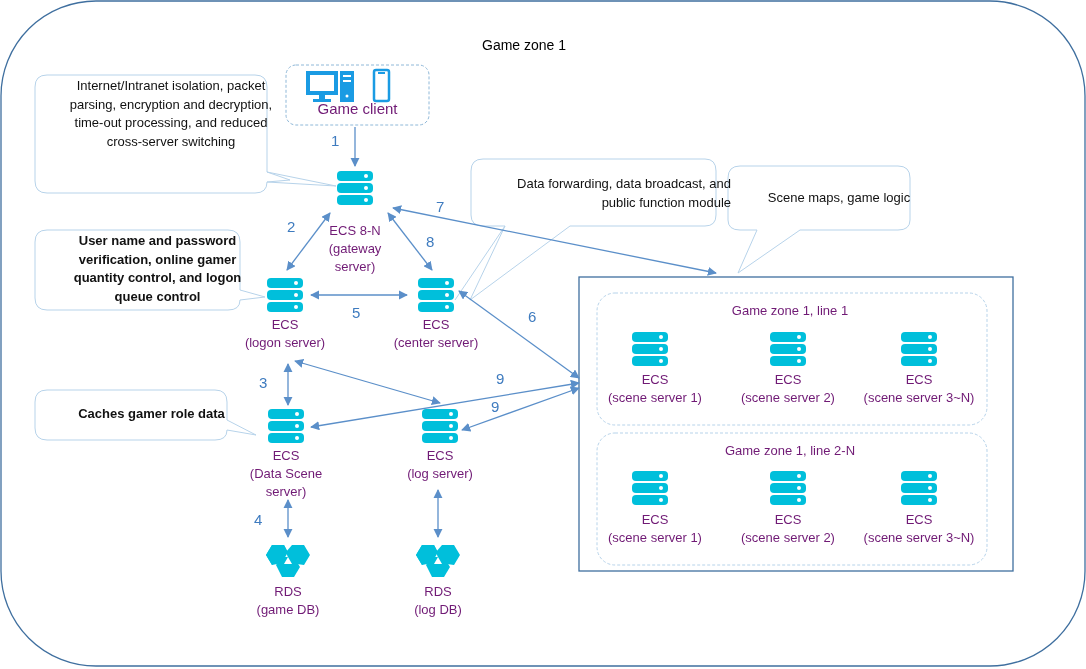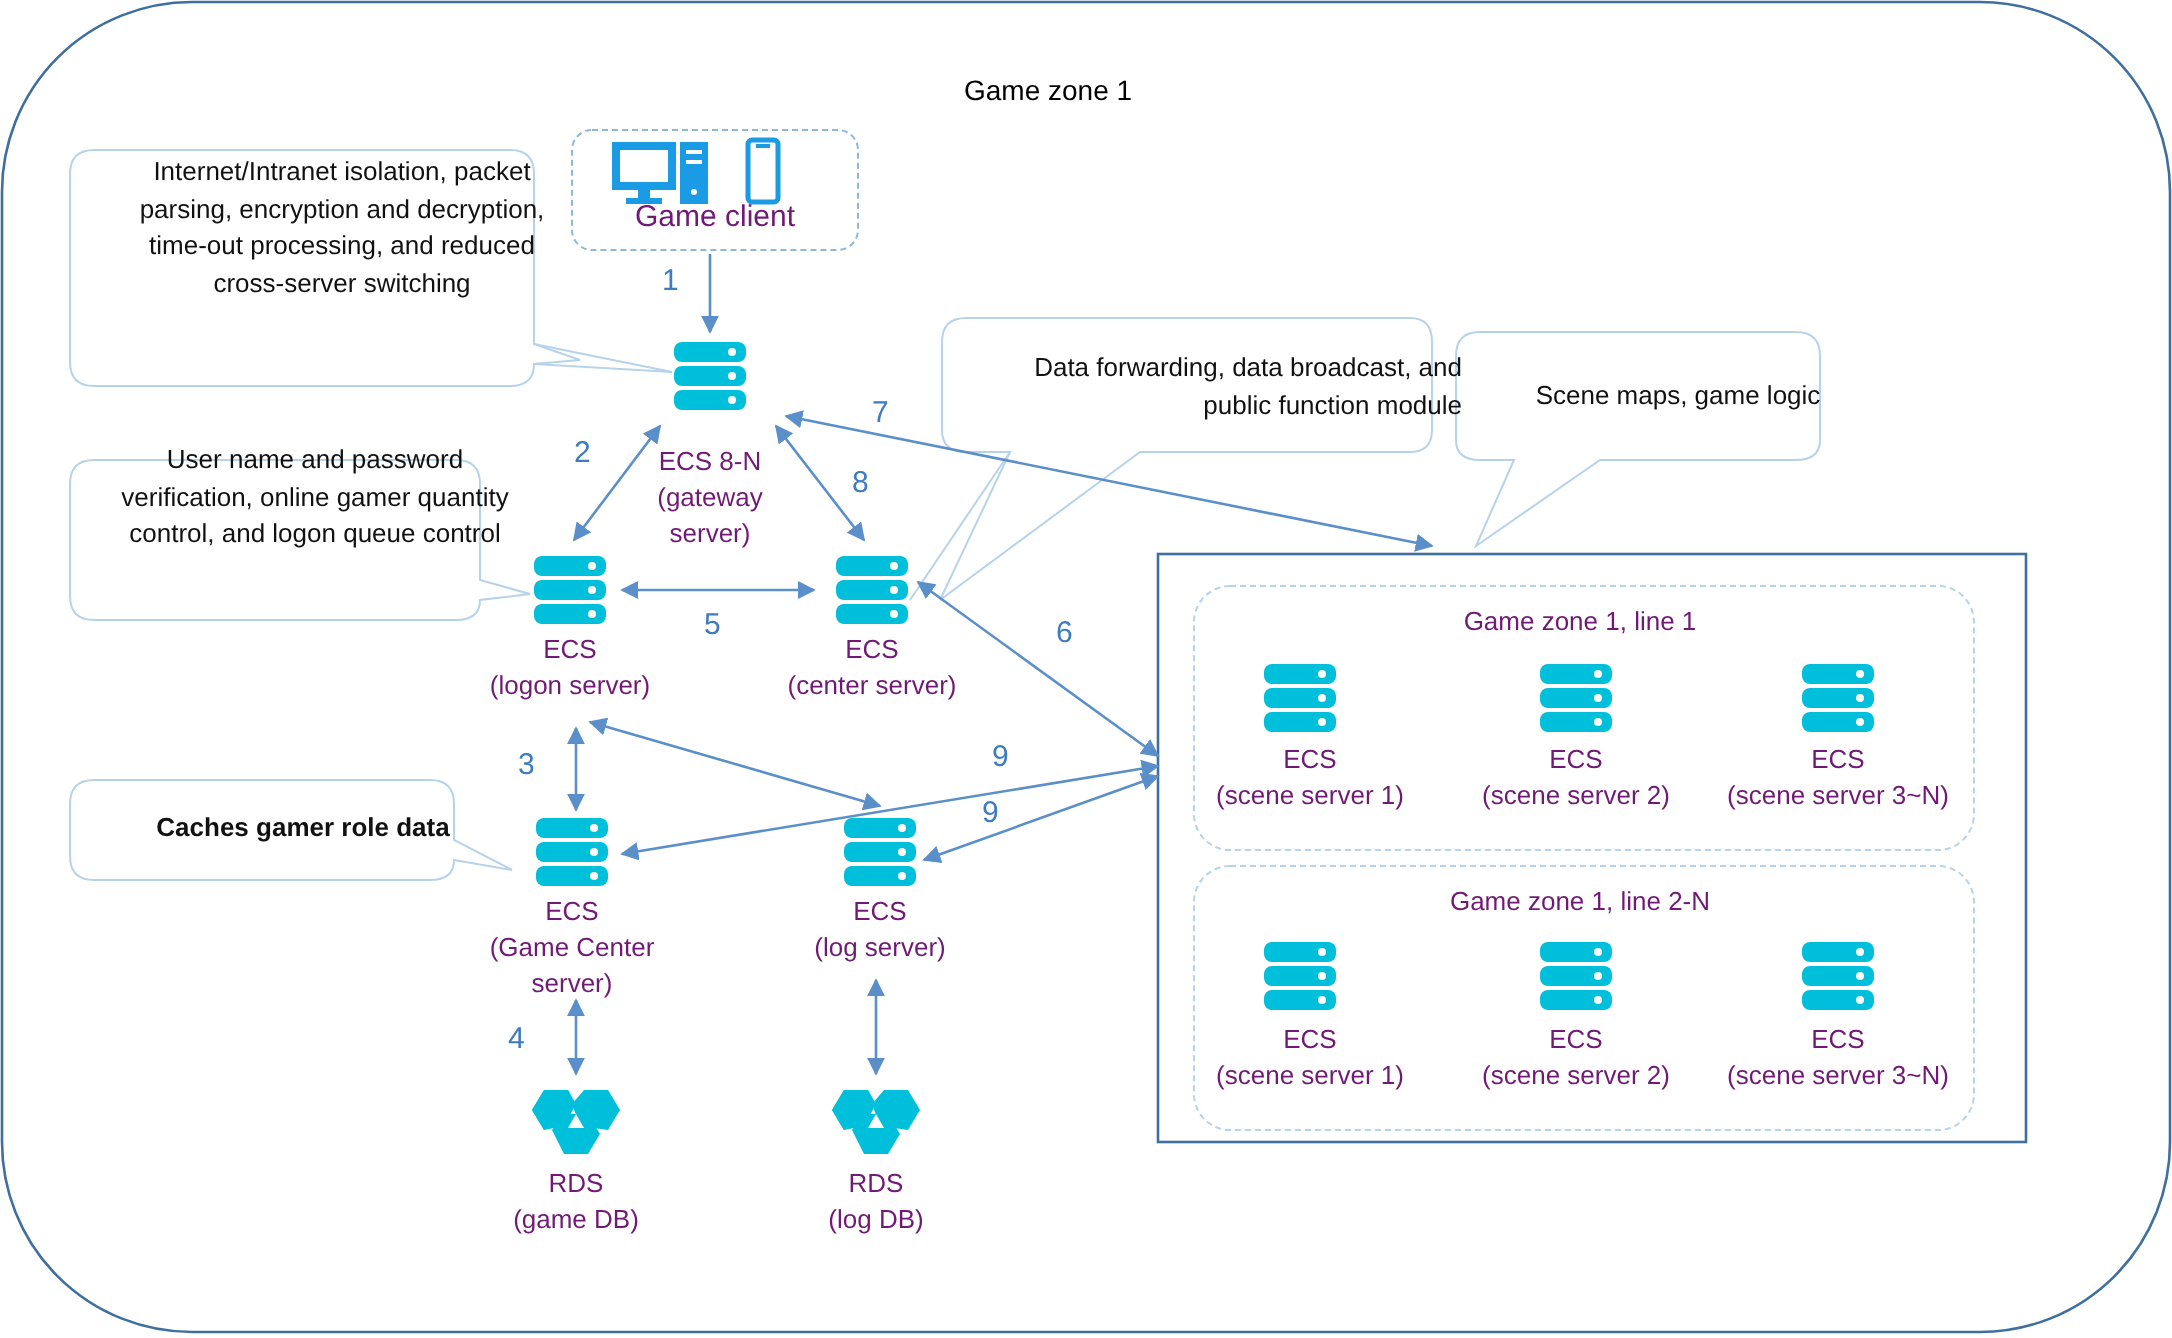--- a/index.html
+++ b/index.html
@@ -95,41 +95,41 @@
   <use href="#srv" x="901" y="471"></use>
 
   <use href="#rds" x="266" y="545"></use>
   <use href="#rds" x="416" y="545"></use>
 </svg>
 
 <div class="title" style="left:482px; top:37px;">Game zone 1</div>
 <div class="lbl" style="left:300px; top:100px; width:115px; font-size:15px;">Game client</div>
 
 <div class="callout" style="left:40px; top:77px; width:222px;">Internet/Intranet isolation, packet parsing, encryption and decryption, time-out processing, and reduced cross-server switching</div>
-<div class="callout" style="left:40px; top:221px; width:195px;">User name and password verification, online gamer quantity control, and logon queue control</div>
+<div class="callout" style="left:40px; top:232px; width:195px;font-weight:bold;">User name and password verification, online gamer quantity control, and logon queue control</div>
 <div class="callout" style="left:476px; top:175px; width:235px;text-align:right;">Data forwarding, data broadcast, and public function module</div>
 <div class="callout" style="left:732px; top:189px; width:174px;">Scene maps, game logic</div>
 <div class="callout" style="left:40px; top:405px; width:183px;font-weight:bold;">Caches gamer role data</div>
 
 <div class="lbl" style="left:305px; top:222px; width:100px;">
   <div>ECS 8-N</div>
   <div>(gateway</div>
   <div>server)</div>
 </div>
 <div class="lbl" style="left:225px; top:316px; width:120px;">
   <div>ECS</div>
   <div>(logon server)</div>
 </div>
 <div class="lbl" style="left:376px; top:316px; width:120px;">
   <div>ECS</div>
   <div>(center server)</div>
 </div>
 <div class="lbl" style="left:226px; top:447px; width:120px;">
   <div>ECS</div>
-  <div>(Game Center</div>
+  <div>(Data Scene</div>
   <div>server)</div>
 </div>
 <div class="lbl" style="left:380px; top:447px; width:120px;">
   <div>ECS</div>
   <div>(log server)</div>
 </div>
 
 <div class="lbl" style="left:228px; top:583px; width:120px;">
   <div>RDS</div>
   <div>(game DB)</div>

